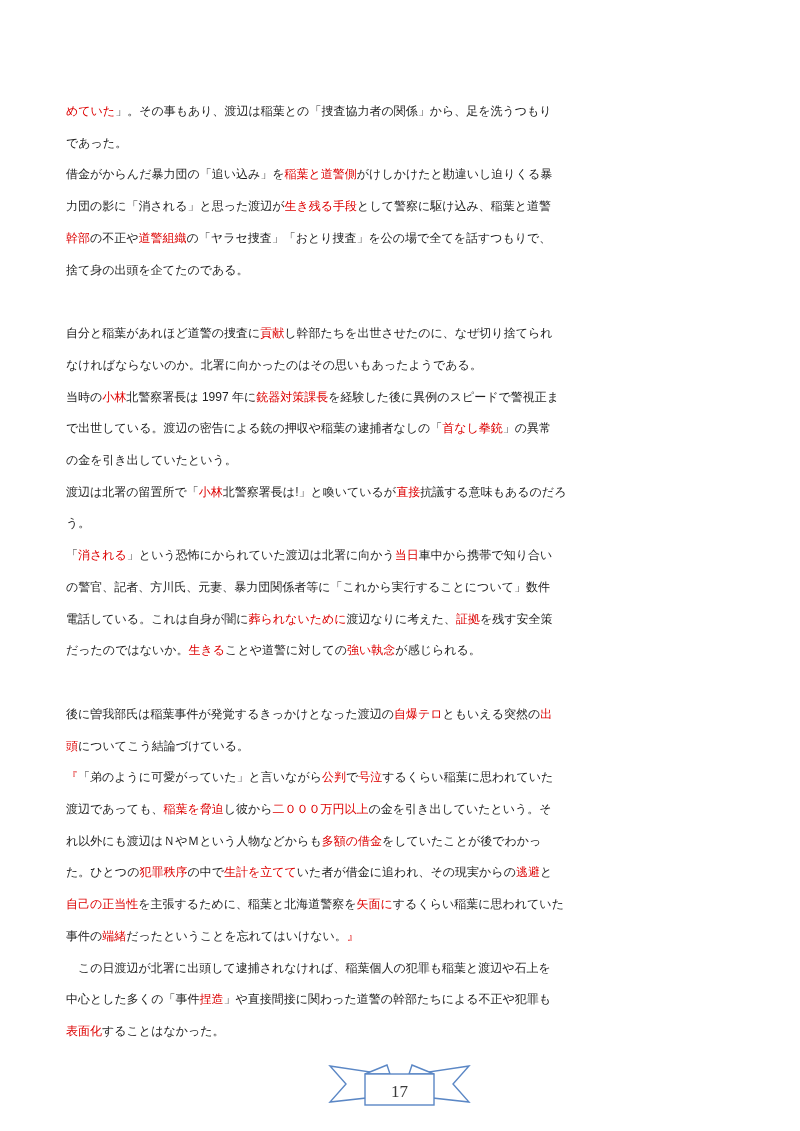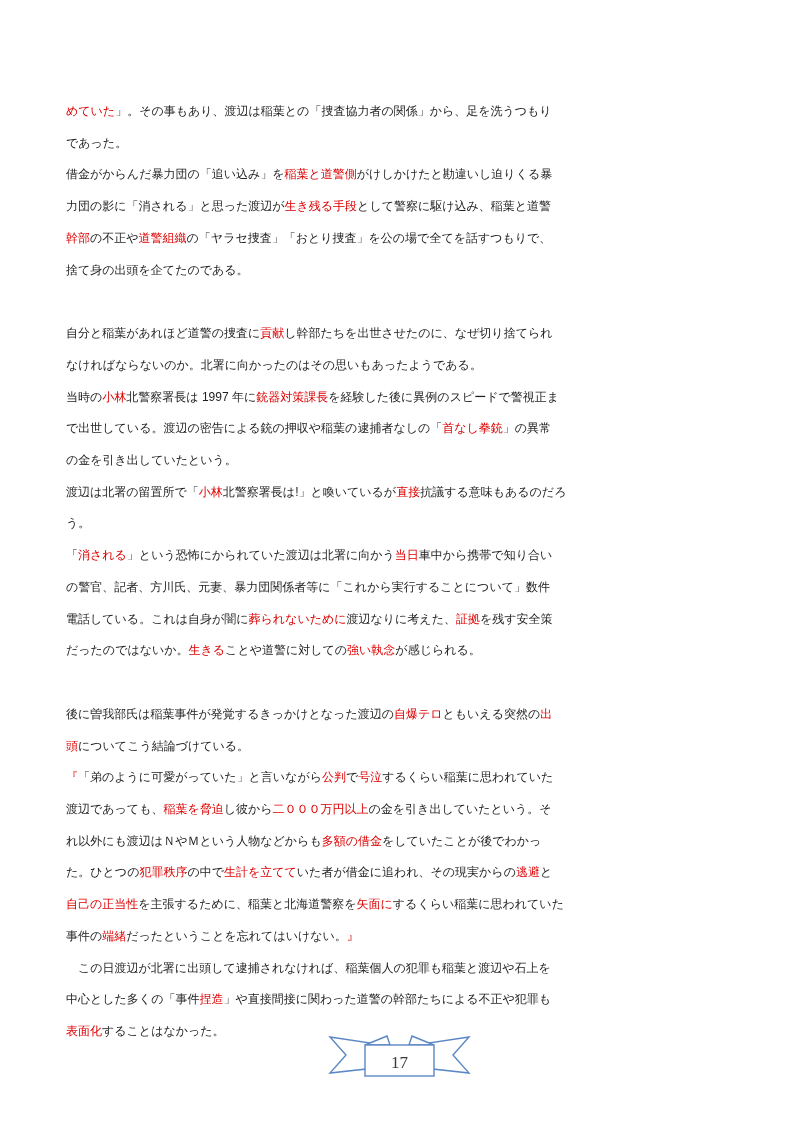--- a/index.html
+++ b/index.html
@@ -28,21 +28,21 @@
     color: var(--ink);
     letter-spacing: 0px;
   }
   .para { margin: 0; }
   .para.gap { margin-top: 32px; }
   .line { white-space: pre; }
   .seg-red { color: var(--red); }
   .footer-ribbon {
     position: absolute;
     left: 325px;
-    top: 1027px;
+    top: 1056px;
     width: 150px;
     height: 56px;
   }
   .footer-ribbon svg { display: block; width: 150px; height: 56px; }
   .ribbon-shape {
     fill: #ffffff;
     stroke: var(--ribbon);
     stroke-width: 1.4;
     stroke-linejoin: miter;
   }

